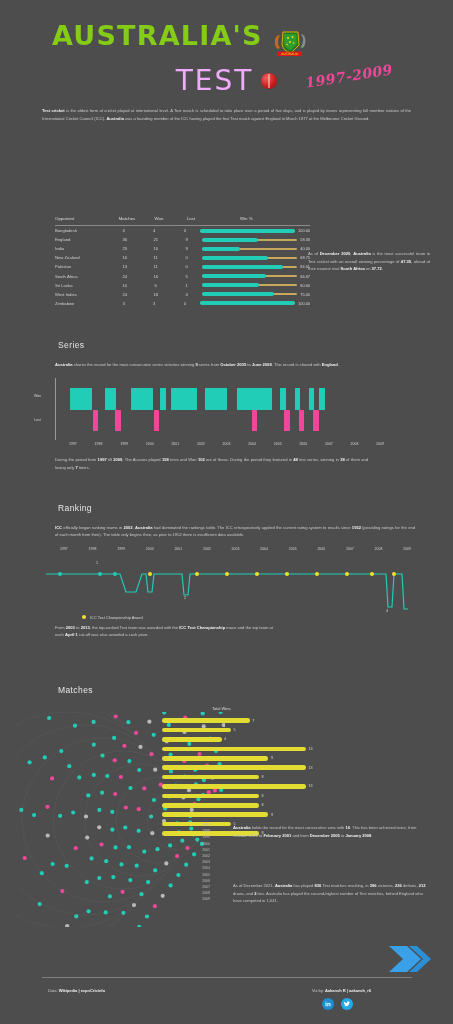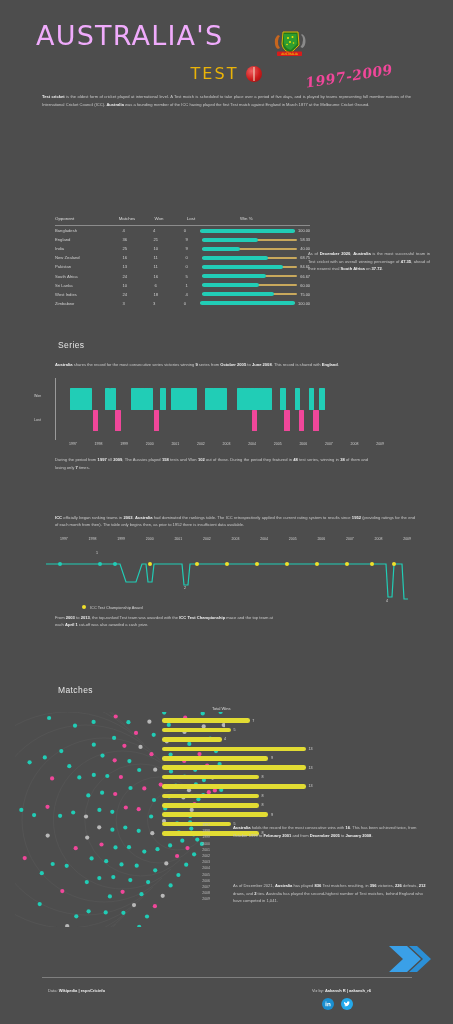--- a/index.html
+++ b/index.html
@@ -11,25 +11,25 @@
     color: #d8d8d8;
     overflow: hidden;
     position: relative;
   }
   .page { position: relative; width: 453px; height: 1024px; }
 
   
   .header { position: relative; padding-top: 22px; }
   .title-line1 {
     text-align: left;
-    padding-left: 36px;
+    padding-left: 52px;
     font-size: 27px;
-    font-weight: normal;
+    font-weight: bold;
     letter-spacing: 1.2px;
-    color: #f0abfc;
+    color: #84cc16;
     font-family: "DejaVu Sans", sans-serif;
     line-height: 1.05;
   }
   .title-line2 {
     text-align: left;
     padding-left: 110px;
     font-size: 27px;
     font-weight: bold;
     letter-spacing: 1.2px;
     color: #f5e400;
@@ -50,21 +50,21 @@
     font-style: italic;
     transform: rotate(-9deg);
     font-family: "DejaVu Serif", serif;
     letter-spacing: 0.5px;
   }
   .test-row {
     display: flex; align-items: center; justify-content: center;
     gap: 8px; margin-top: 14px;
   }
   .test-word {
-    color: #eab308; font-size: 16px; letter-spacing: 2px;
+    color: #f0abfc; font-size: 28px; letter-spacing: 2px;
     font-family: "DejaVu Sans", sans-serif;
   }
   .ball {
     width: 16px; height: 16px; border-radius: 50%;
     background: radial-gradient(circle at 35% 32%, #f06060 0%, #cc1b1b 55%, #8e0d0d 100%);
     position: relative;
   }
   .ball::after {
     content: ""; position: absolute; left: 50%; top: 1px;
     width: 1px; height: 14px; background: #f2e8d0; transform: translateX(-50%);
@@ -411,20 +411,21 @@
         <span class="yr" style="left: 218.8px;">2005</span>
         <span class="yr" style="left: 244.4px;">2006</span>
         <span class="yr" style="left: 270px;">2007</span>
         <span class="yr" style="left: 295.6px;">2008</span>
         <span class="yr" style="left: 321.2px;">2009</span>
       </div>
     <div class="para series-foot">During the period from <b>1997</b> till <b>2009</b>, The Aussies played <b>158</b> tests and Won <b>102</b> out of those. During the period they featured in <b>48</b> test series, winning in <b>38</b> of them and losing only <b>7</b> times.</div>
   </div>
 
   <div class="sec-rank">
+    <div class="section-title">Ranking</div>
     <div class="para rank-para"><b>ICC</b> officially began ranking teams in <b>2003</b>. <b>Australia</b> had dominated the rankings table. The ICC retrospectively applied the current rating system to results since <b>1952</b> (providing ratings for the end of each month from then). The table only begins then, as prior to 1952 there is insufficient data available.</div>
 
     <div class="rank-years" id="rank-years">
         <span class="yr" style="left: 18px;">1997</span>
         <span class="yr" style="left: 46.6px;">1998</span>
         <span class="yr" style="left: 75.2px;">1999</span>
         <span class="yr" style="left: 103.8px;">2000</span>
         <span class="yr" style="left: 132.4px;">2001</span>
         <span class="yr" style="left: 161px;">2002</span>
         <span class="yr" style="left: 189.6px;">2003</span>

